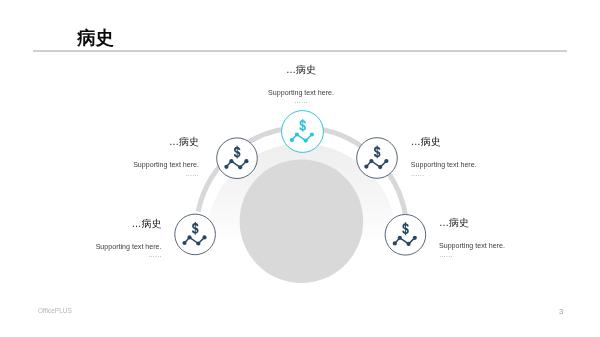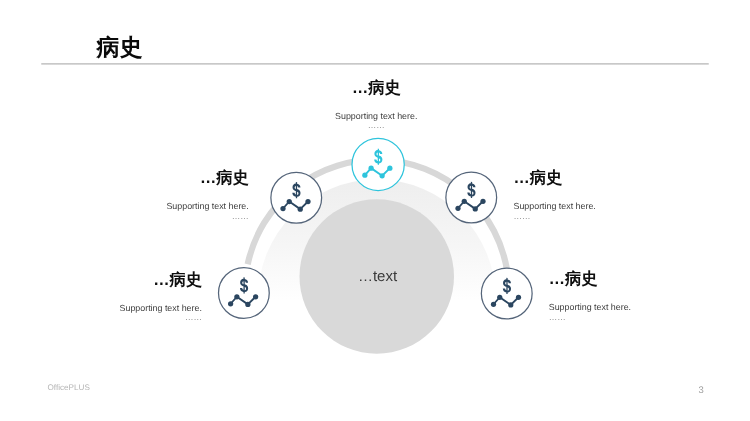--- a/index.html
+++ b/index.html
@@ -31,21 +31,21 @@
     background: linear-gradient(to bottom, rgba(255,255,255,0) 0%, #c6c6c6 30%, #cfcfcf 75%, rgba(255,255,255,0) 100%);
   }
 
   
   .diagram { position: absolute; left: 0; top: 0; width: 600px; height: 337px; }
 
   
   .label { position: absolute; }
   .label > div { position: absolute; white-space: nowrap; }
   .label .l-title {
-    font-size: 13px; font-weight: bold;
+    font-size: 10px; font-weight: normal;
     color: #0f0f0f; line-height: 12px;
     top: 0;
   }
   .label .l-sub {
     font-size: 7.1px; color: #3d3d3d;
     line-height: 10px; top: 24px;
   }
   .label .l-dots {
     font-size: 6.8px; color: #8e8e8e;
     line-height: 8px; top: 33.5px;
@@ -97,21 +97,20 @@
       </linearGradient>
     </defs>
 
     <path fill="url(#diskGrad)" d="M 206.45 240.0 A 95 95 0 1 1 396.43 240.0 Z"></path>
 
     <path fill="none" stroke="#d8d8d8" stroke-width="5" stroke-linecap="butt" d="M 198.15 211.40 A 105.6 105.6 0 0 1 406.01 218.66"></path>
 
     <circle cx="301.4" cy="221.2" r="61.8" fill="#d9d9d9"></circle>
   </svg>
 
-  <div class="center-text">…text</div>
 
   <div class="label la-center" id="lbl-top">
     <div class="l-title">…病史</div>
     <div class="l-sub">Supporting text here.</div>
     <div class="l-dots">……</div>
   </div>
   <div class="label la-left" id="lbl-ul">
     <div class="l-title">…病史</div>
     <div class="l-sub">Supporting text here.</div>
     <div class="l-dots">……</div>

